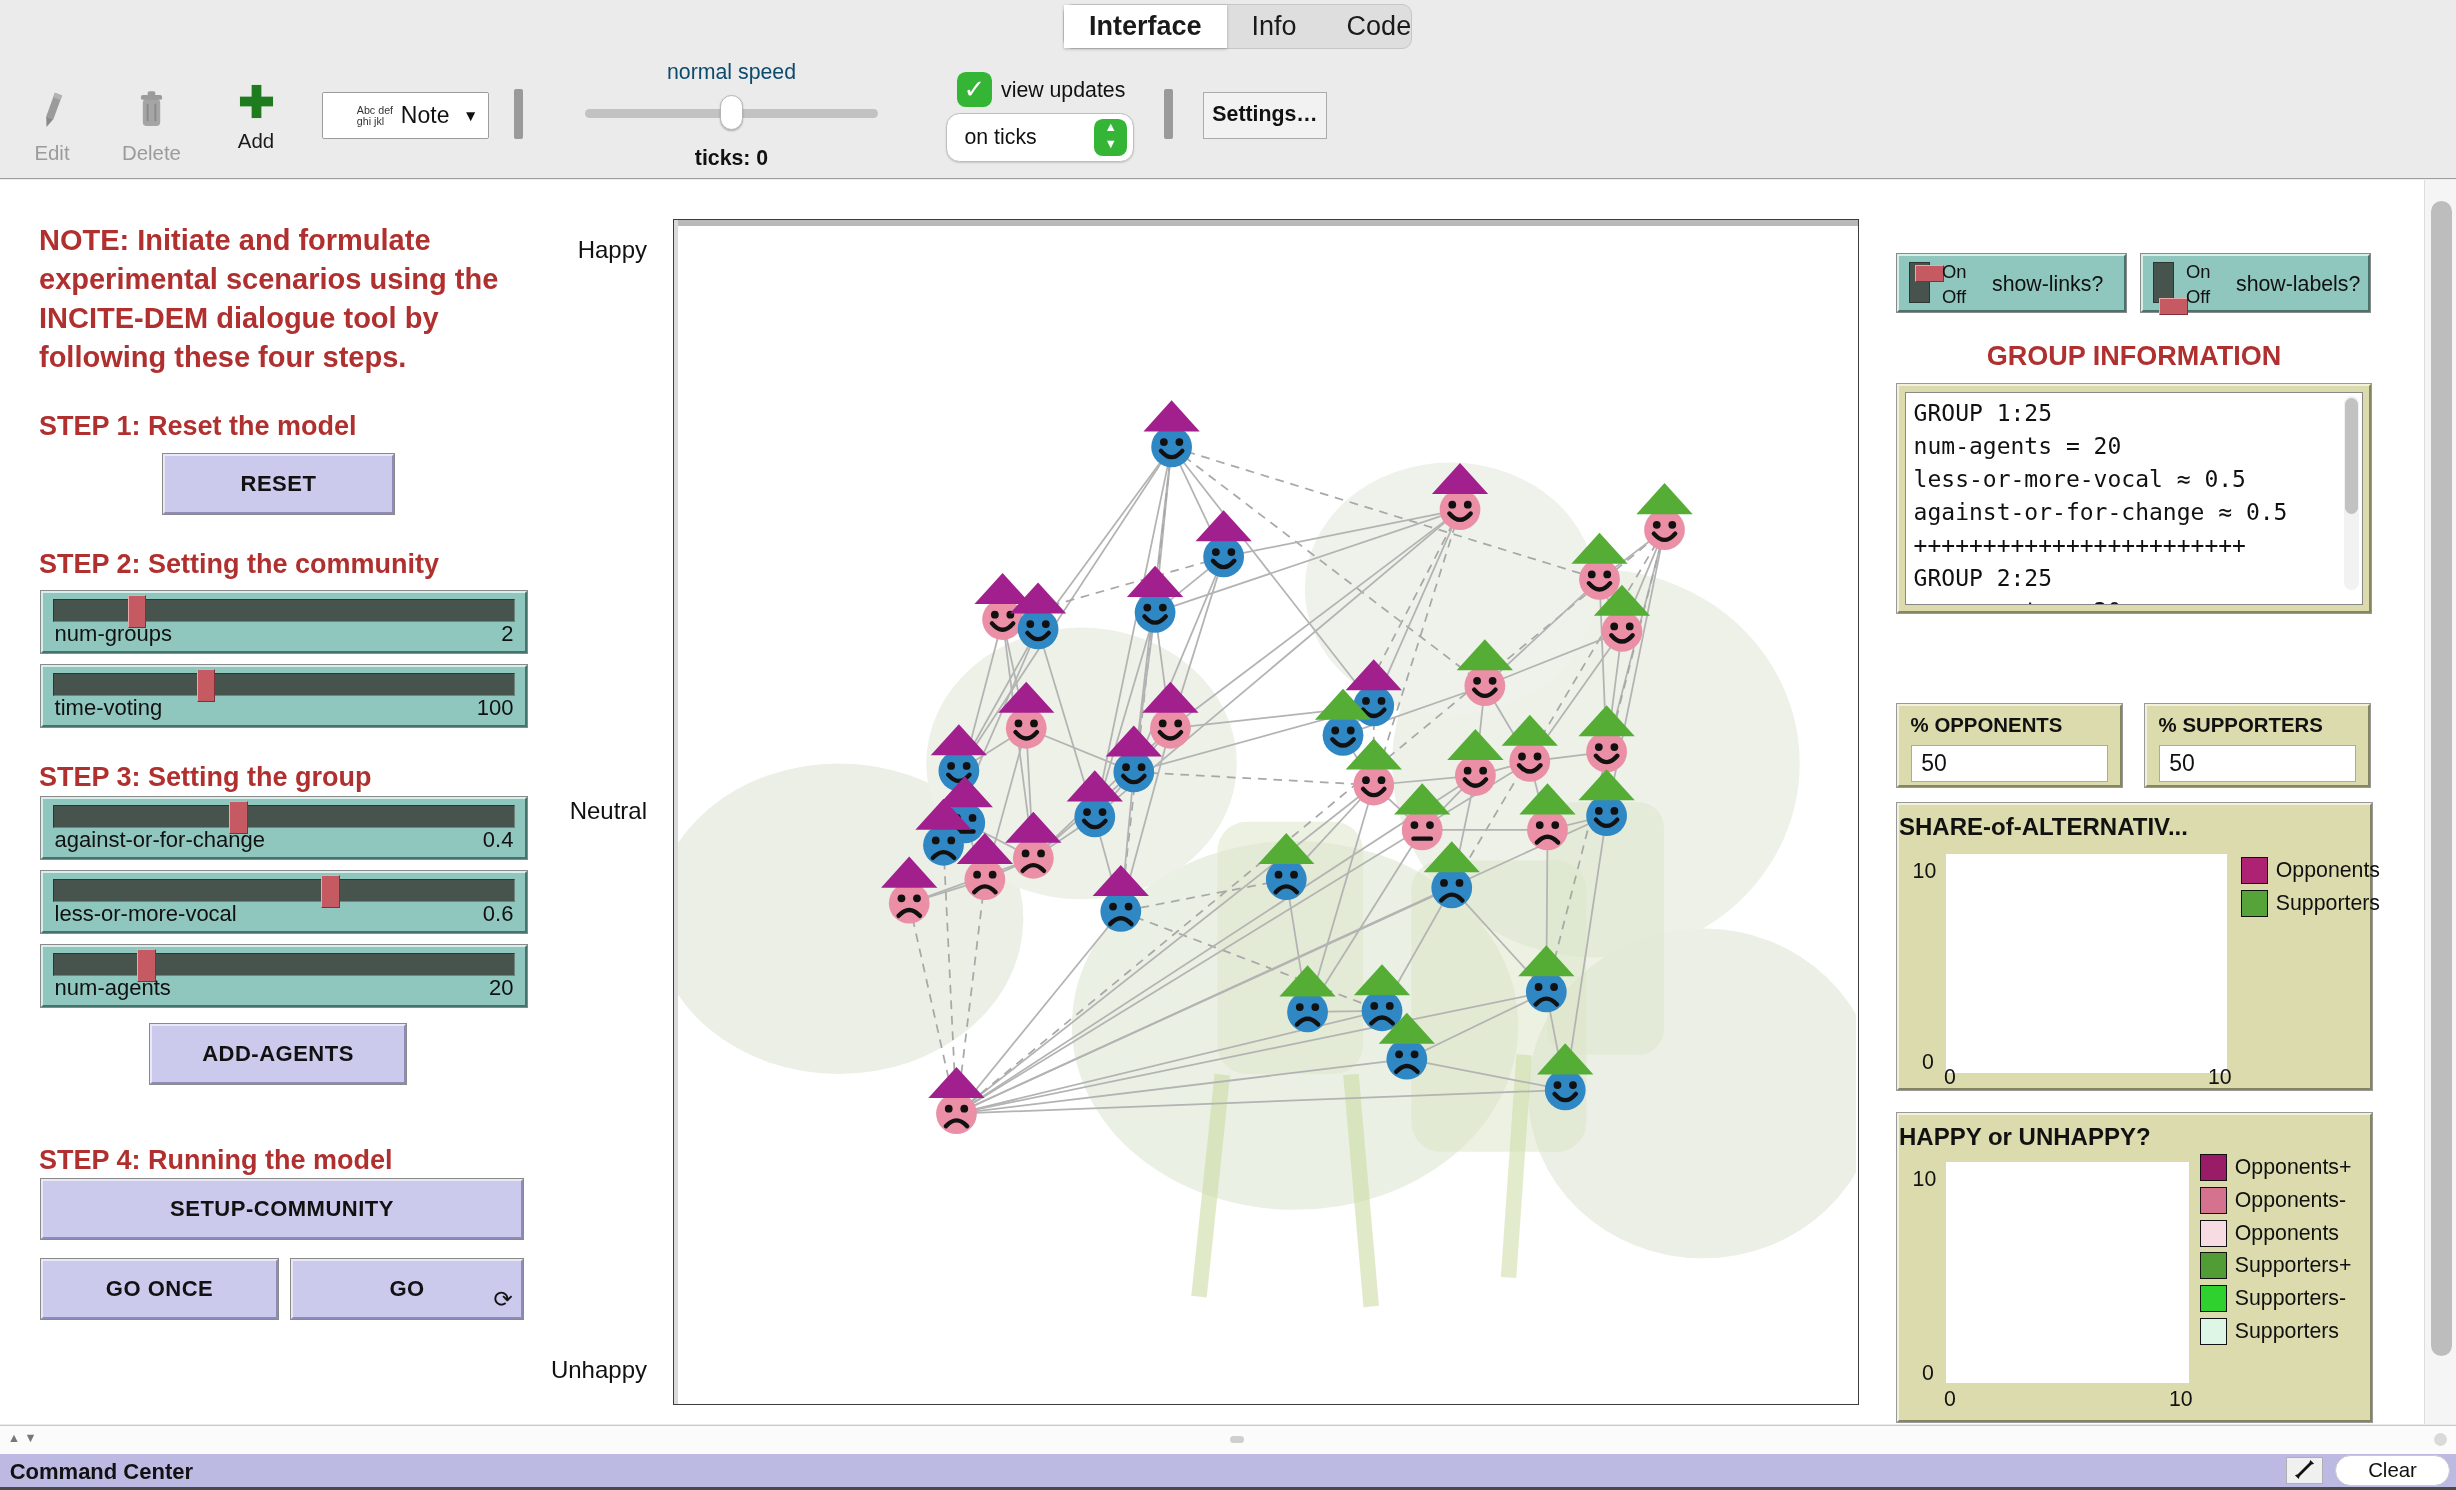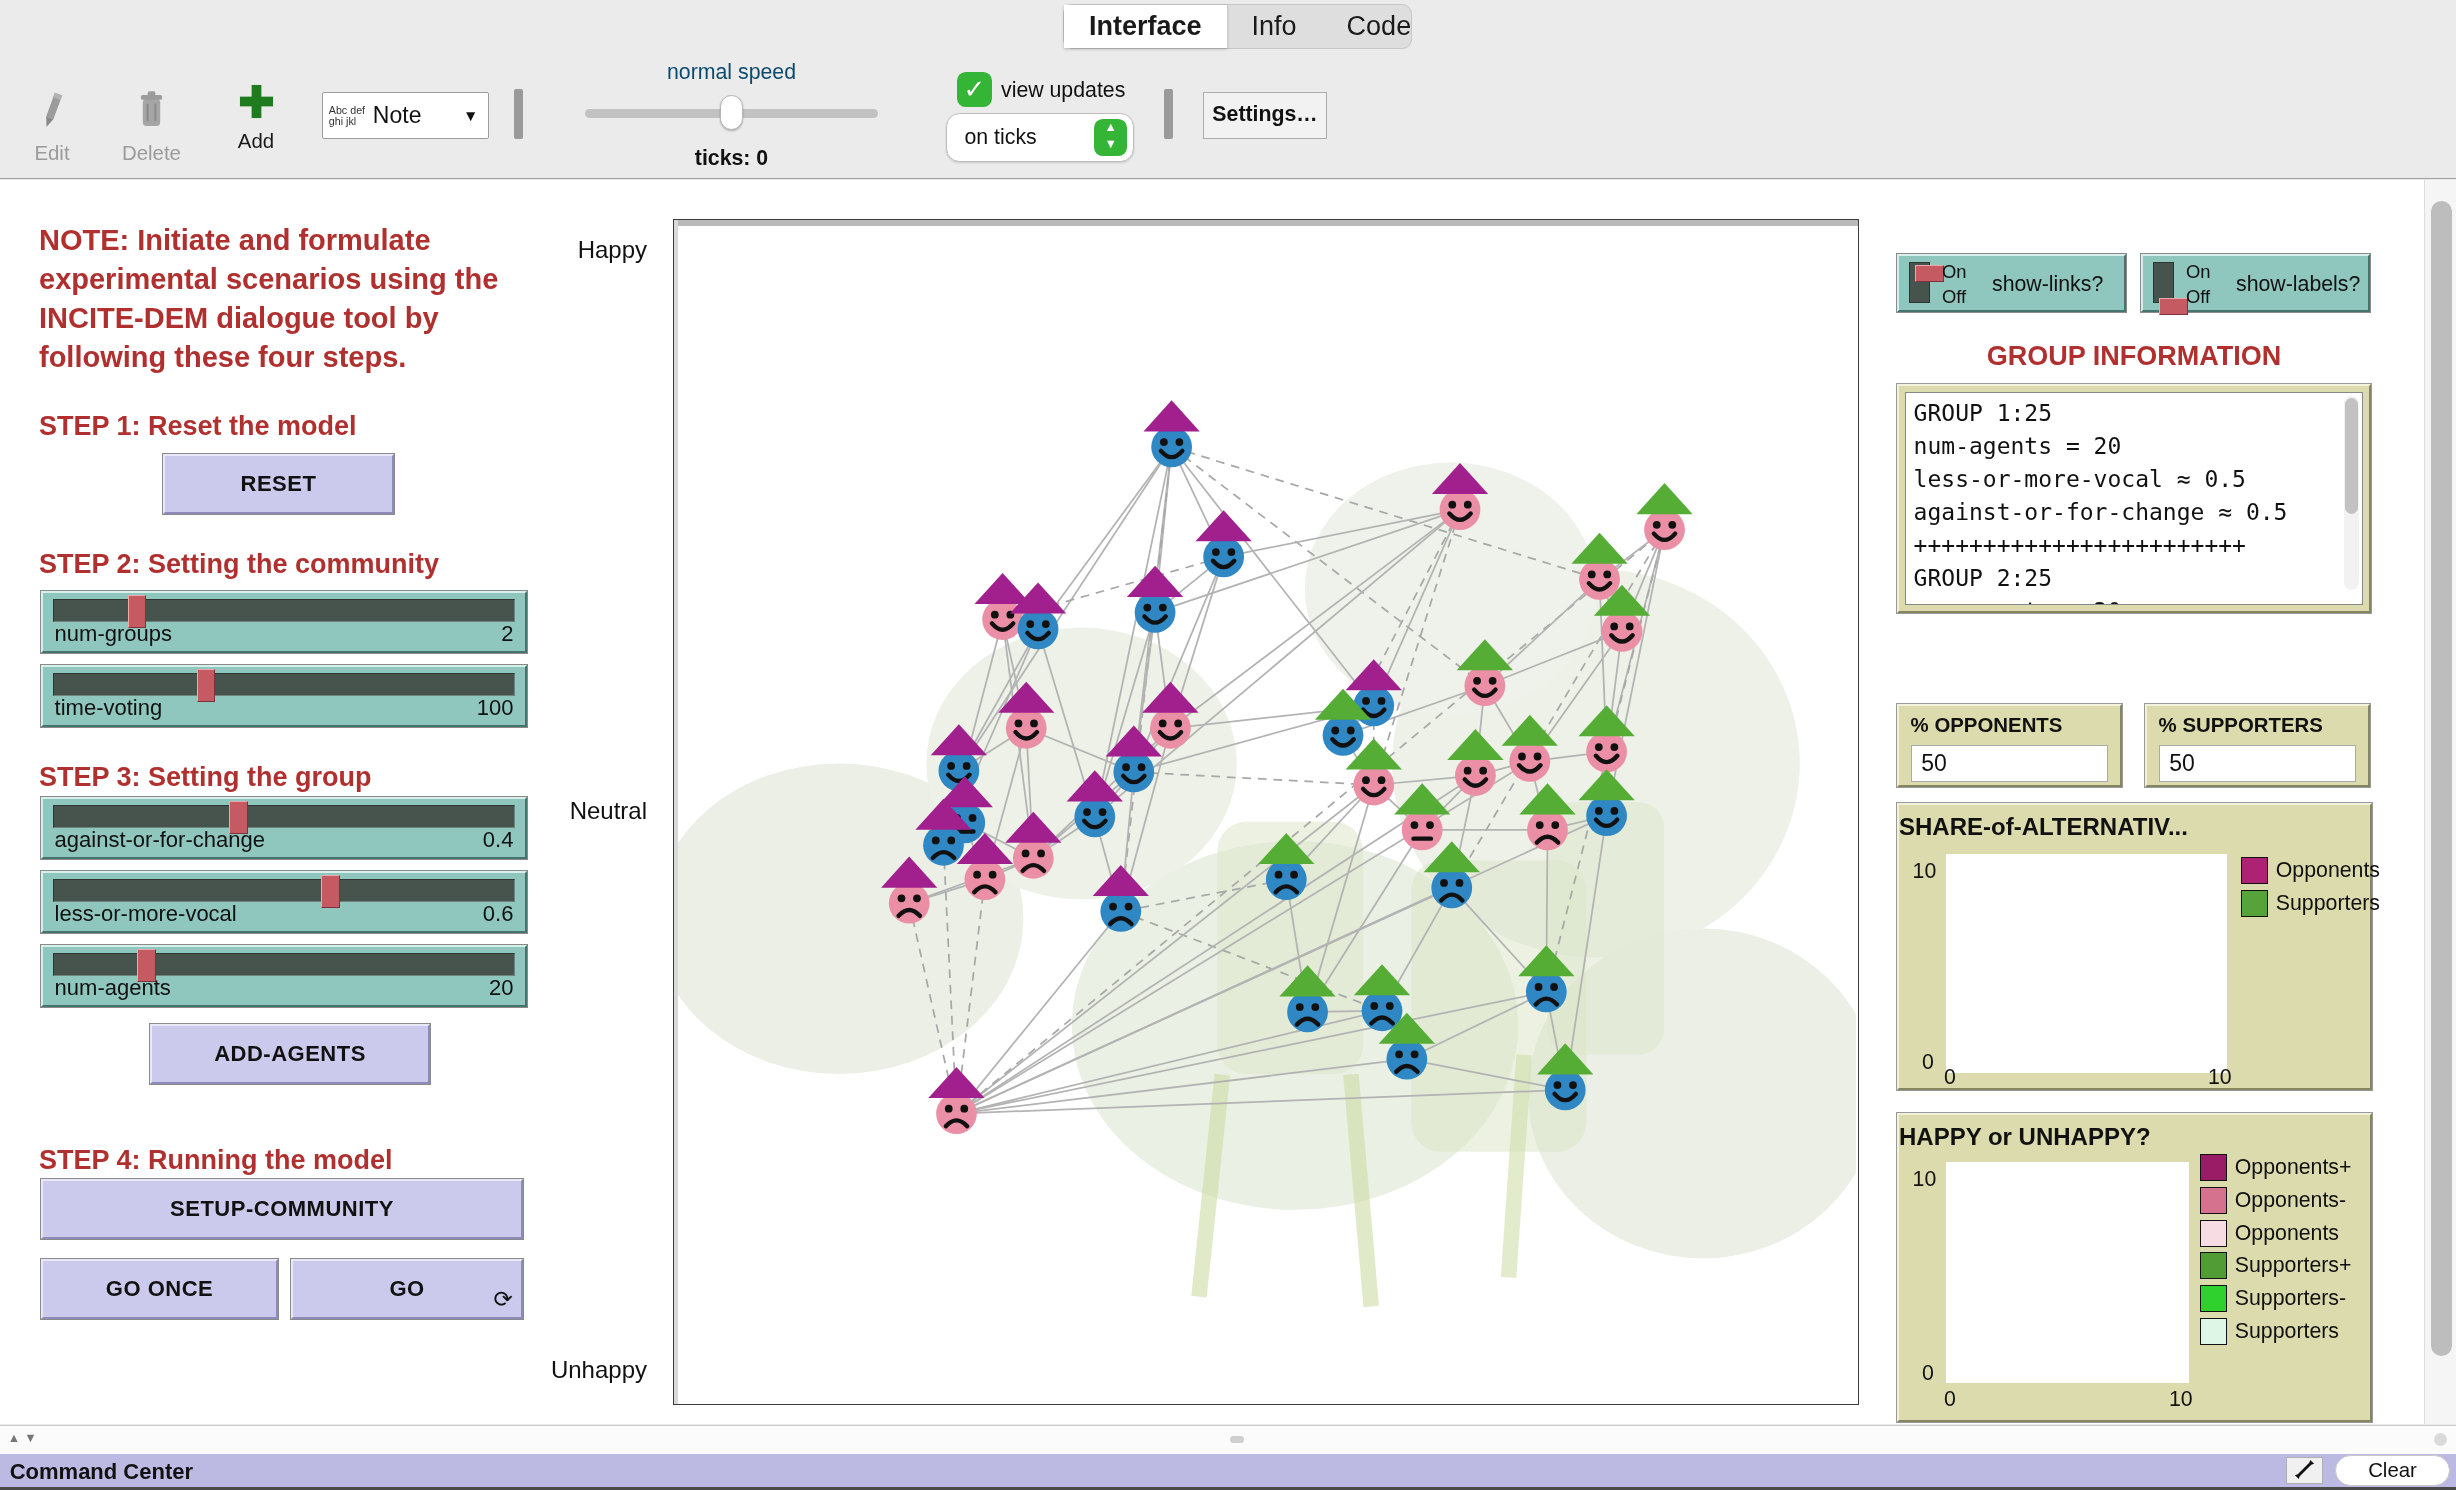--- a/index.html
+++ b/index.html
@@ -11,21 +11,21 @@
   .tabbar { position:absolute; left:1063px; top:3.9px; width:349px; height:45px; background:#DEDEDE; border:1px solid #C6C6C6; border-radius:9.7px; display:flex; align-items:center; }
   .tab { padding:0 25px; height:43px; display:flex; align-items:center; font-size:27px; color:#1A1A1A; cursor:default; }
   .tab.active { background:#FFFFFF; border-radius:0; box-shadow:0 1px 2.9px rgba(0,0,0,.25); font-weight:600; }
   .tabsep { width:1px; height:25px; background:#BFBFBF; }
 
   .tool-item { position:absolute; text-align:center; }
   .tool-label { font-size:20.4px; color:#9B9B9B; margin-top:5.8px; }
   .tool-label.en { color:#1A1A1A; }
   .vsep { position:absolute; width:8.7px; height:50px; background:#9A9A9A; border-radius:1.9px; }
 
-  .chooser { position:absolute; left:322px; top:92px; width:167px; height:47px; background:#FFF; border:1.9px solid #9C9C9C; border-radius:1.9px; display:flex; align-items:center; }
+  .chooser { position:absolute; left:322px; top:92px; width:167px; height:47px; background:#FFF; border:1.9px solid #9C9C9C; border-radius:1.9px; display:flex; align-items:center;padding-left:28px; }
   .chooser .mini { font-size:10.7px; line-height:10.7px; color:#333; margin-left:5.8px; text-align:left; }
   .chooser .cl { font-size:23px; margin-left:7.8px; flex:1; text-align:left; }
   .chooser .arr { font-size:15.5px; margin-right:9.7px; color:#111; }
 
   .speed-label { position:absolute; left:585px; top:60px; width:293px; text-align:center; font-size:21.3px; color:#0c4a6e; }
   .speed-track { position:absolute; left:585px; top:109px; width:293px; height:8.7px; background:#C2C2C2; border-radius:4.9px; }
   .speed-knob { position:absolute; top:-13.6px; width:23px; height:35px; background:#FFF; border:1px solid #B5B5B5; border-radius:11.6px; box-shadow:0 1px 1.9px rgba(0,0,0,.25); }
   .ticks-label { position:absolute; left:585px; top:146px; width:293px; text-align:center; font-size:21.3px; font-weight:600; }
 
   .chk { position:absolute; left:957px; top:72px; width:35px; height:35px; background:#35B535; border-radius:8.7px; color:#FFF; font-size:26px; line-height:35px; text-align:center; }
@@ -220,21 +220,21 @@
   </div>
   <div class="nl-slider" style="left:41px; top:765px;">
     <div class="sl-groove">
         <div class="sl-handle" style="left: 20%;"></div>
       </div>
     <div class="sl-row">
         <span class="sl-label">num-agents</span>
         <span class="sl-value">20</span>
       </div>
   </div>
-  <div class="btn-nl" style="left:150px; top:844px; width:280px; height:60px;">
+  <div class="btn-nl" style="left:150px; top:844px; width:256px; height:60px;">
     <span>ADD-AGENTS</span>
   </div>
 
   <div class="step-h red" style="left:39px; top:965px;">STEP 4: Running the model</div>
   <div class="btn-nl" style="left:41px; top:999px; width:482px; height:60px;">
     <span>SETUP-COMMUNITY</span>
   </div>
   <div class="btn-nl" style="left:41px; top:1079px; width:237px; height:60px;">
     <span>GO ONCE</span>
   </div>

